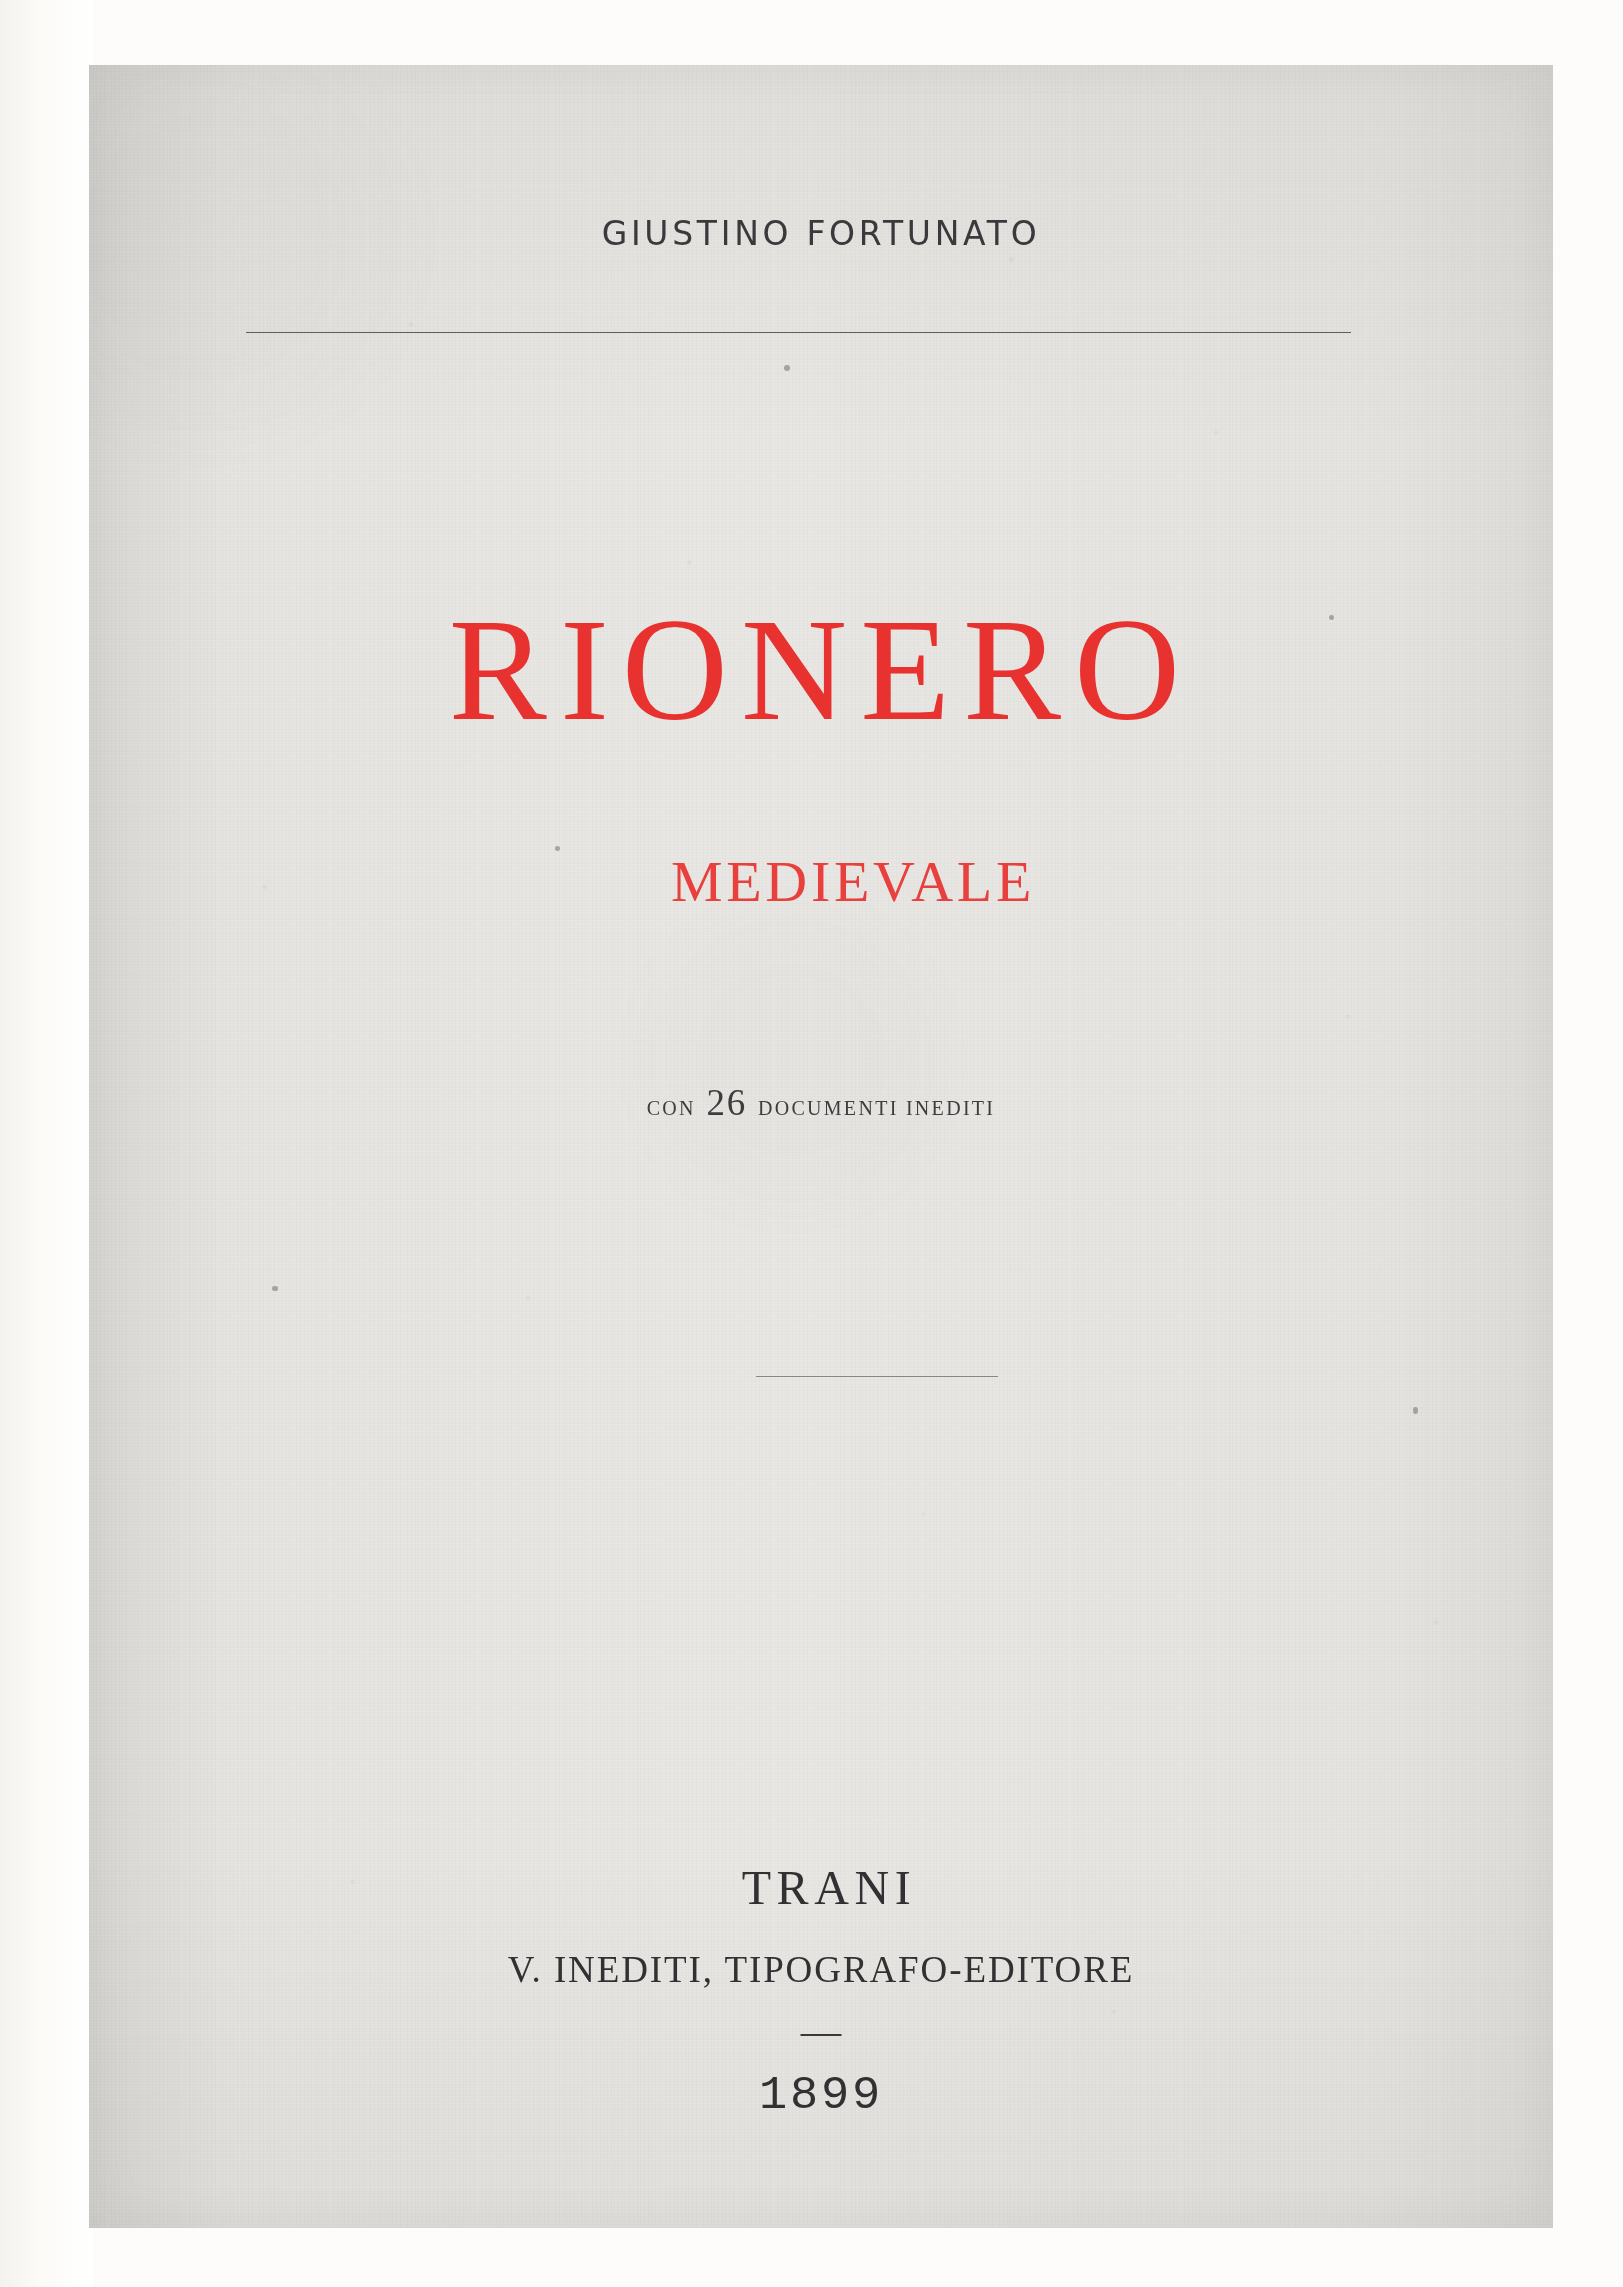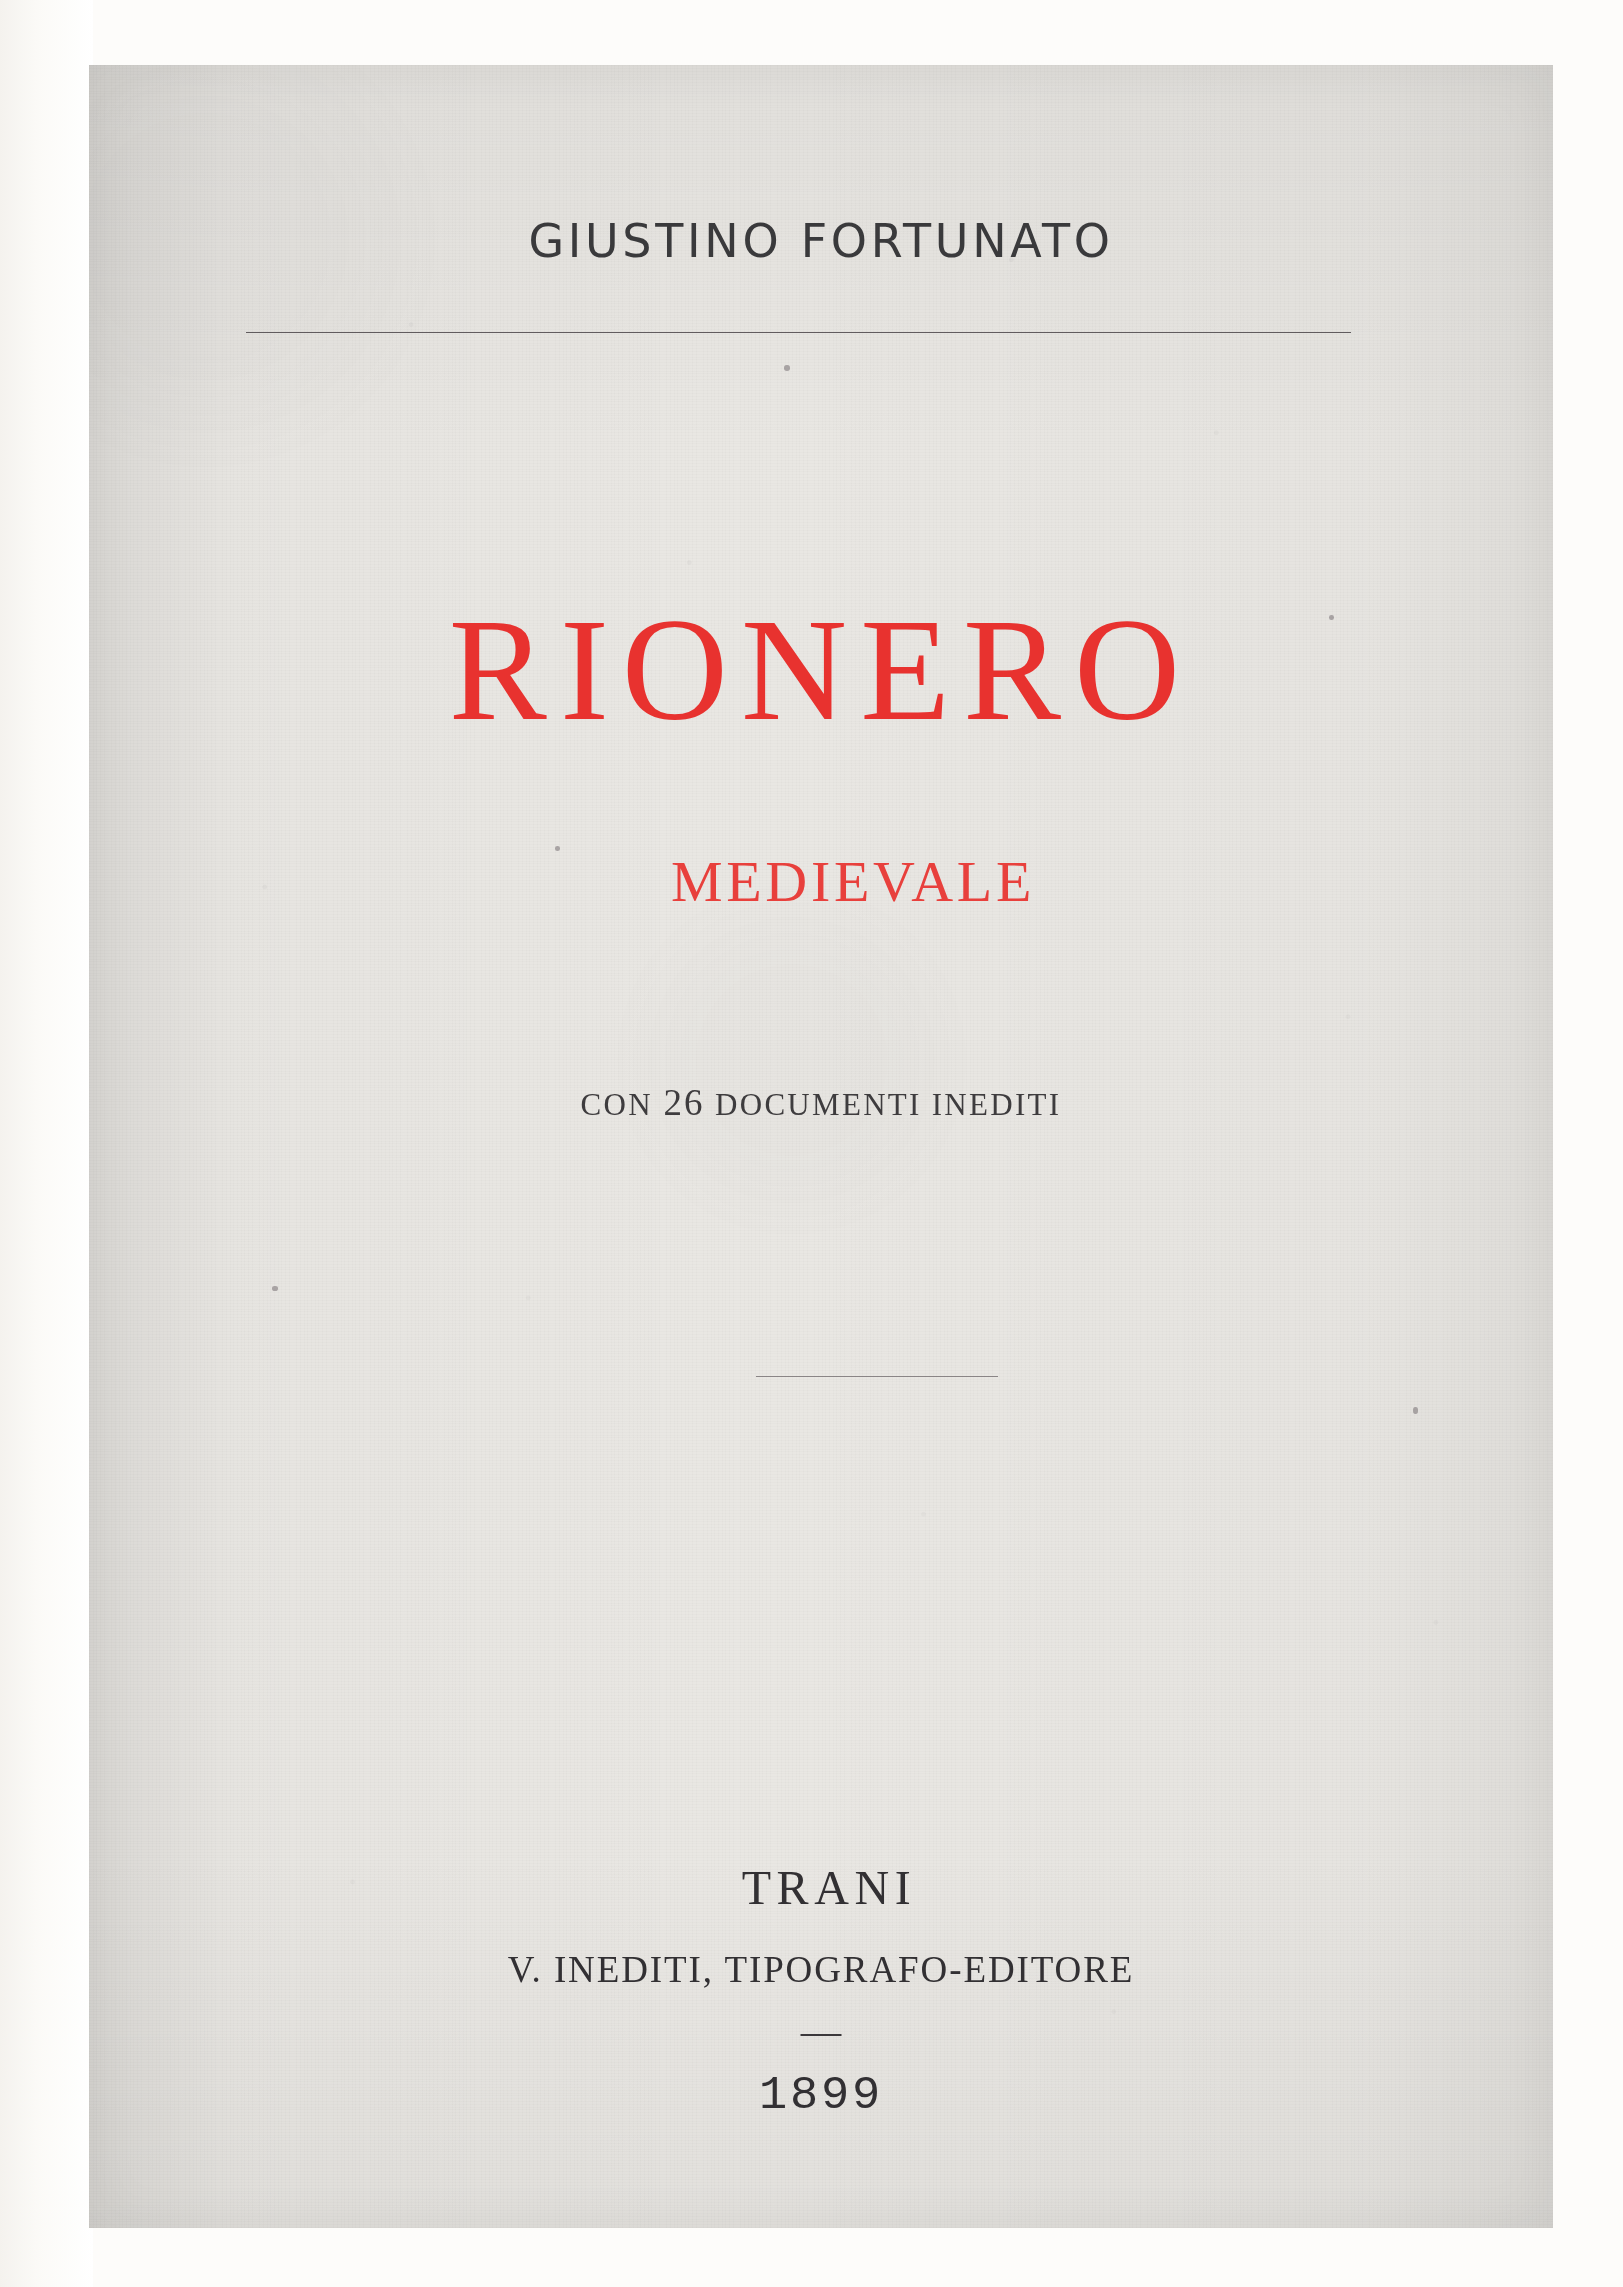--- a/index.html
+++ b/index.html
@@ -83,21 +83,21 @@
     text-align: center;
   }
 
   
   .author {
     position: absolute;
     top: 149px;
     left: 0;
     width: 100%;
     font-family: "DejaVu Sans", sans-serif;
-    font-size: 46px;
+    font-size: 33px;
     letter-spacing: 3.7px;
     color: #3a3a3c;
     font-weight: 400;
   }
 
   .rule-top {
     position: absolute;
     top: 267px;
     left: 157px;
     width: 1105px;
@@ -138,21 +138,21 @@
     position: absolute;
     top: 1016px;
     left: 0;
     width: 100%;
     font-family: "Liberation Serif", serif;
     font-size: 35px;
     letter-spacing: 1.9px;
     color: #3e3c3e;
   }
   .docnote .small-caps {
-    font-size: 31px;
+    font-size: 20px;
     letter-spacing: 2.3px;
   }
   .docnote .num {
     font-size: 37px;
   }
 
   .rule-mid {
     position: absolute;
     top: 1311px;
     left: 667px;

